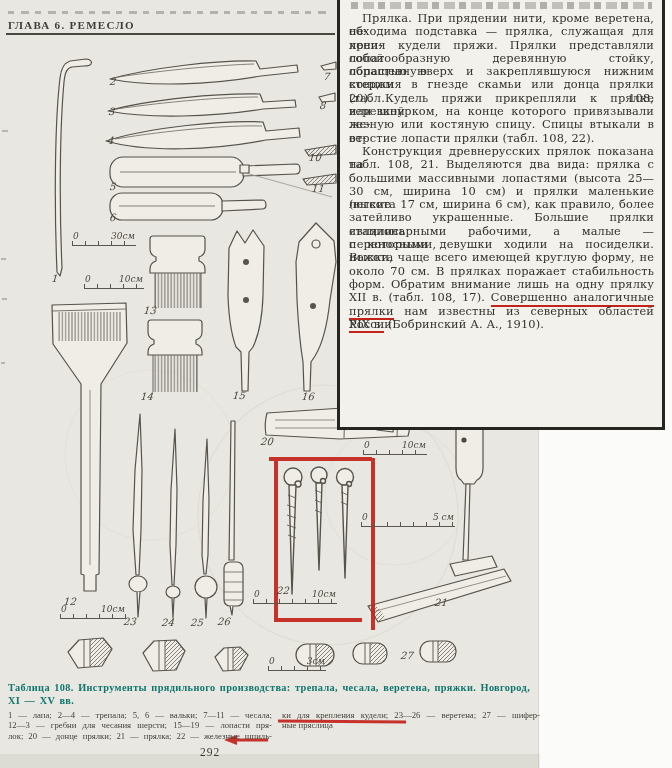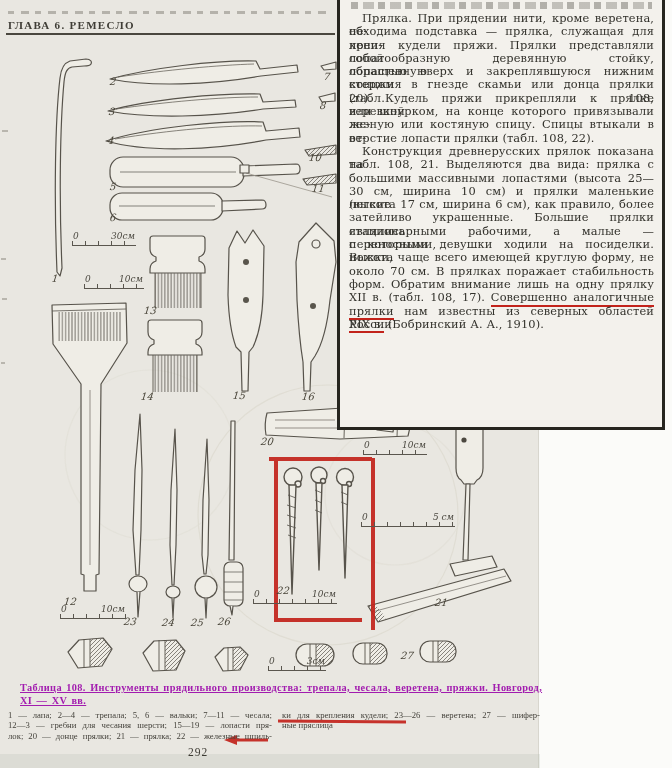--- a/index.html
+++ b/index.html
@@ -25,27 +25,27 @@
         background:#f3f1ec;border:3.5px solid #26251f;border-top:none;
         padding:2px 8px 12px 9px;}
   .cutline{height:7px;margin:0 2px 3px 2px;
         background:repeating-linear-gradient(90deg,rgba(80,78,70,.40) 0 7px,transparent 7px 12px,rgba(80,78,70,.30) 12px 23px,transparent 23px 27px);}
   .tl{font:11.4px "DejaVu Serif",serif;line-height:13.3px;height:13.3px;white-space:nowrap;
       letter-spacing:.1px;color:#33322c;overflow:visible;}
   .tl.j{white-space:normal;text-align:justify;text-align-last:justify;}
   .tl.ind{text-indent:13px;}
   .rl{border-bottom:2.6px solid #c2231b;padding-bottom:0.5px;}
   
-  .caption{position:absolute;left:20px;top:681px;width:535px;color:#a21caf;text-decoration:underline;}
+  .caption{position:absolute;left:8px;top:681px;width:535px;color:#0f766e;}
   .cap-line{font:bold 10.3px "Liberation Serif",serif;letter-spacing:.35px;word-spacing:1.5px;line-height:13px;}
   .legend{position:absolute;font:8.7px "Liberation Serif",serif;line-height:10.4px;color:#45433c;}
   .legend .jl{text-align:justify;text-align-last:justify;}
   .legend-left{left:8px;top:710px;width:264px;}
   .legend-right{left:282px;top:710px;width:258px;}
-  .page-number{position:absolute;left:188px;top:746px;width:44px;
+  .page-number{position:absolute;left:188px;top:746px;width:44px;text-align:center;
       font:11.5px "Liberation Serif",serif;letter-spacing:1px;color:#3c3a33;}
   .red-underline-legend{position:absolute;left:278px;top:720px;width:128px;height:2.6px;
       background:#c2231b;transform:rotate(.5deg);opacity:.92;}
 </style>
 </head>
 <body>
 
 <div class="canvas">
 
   <div class="page">

